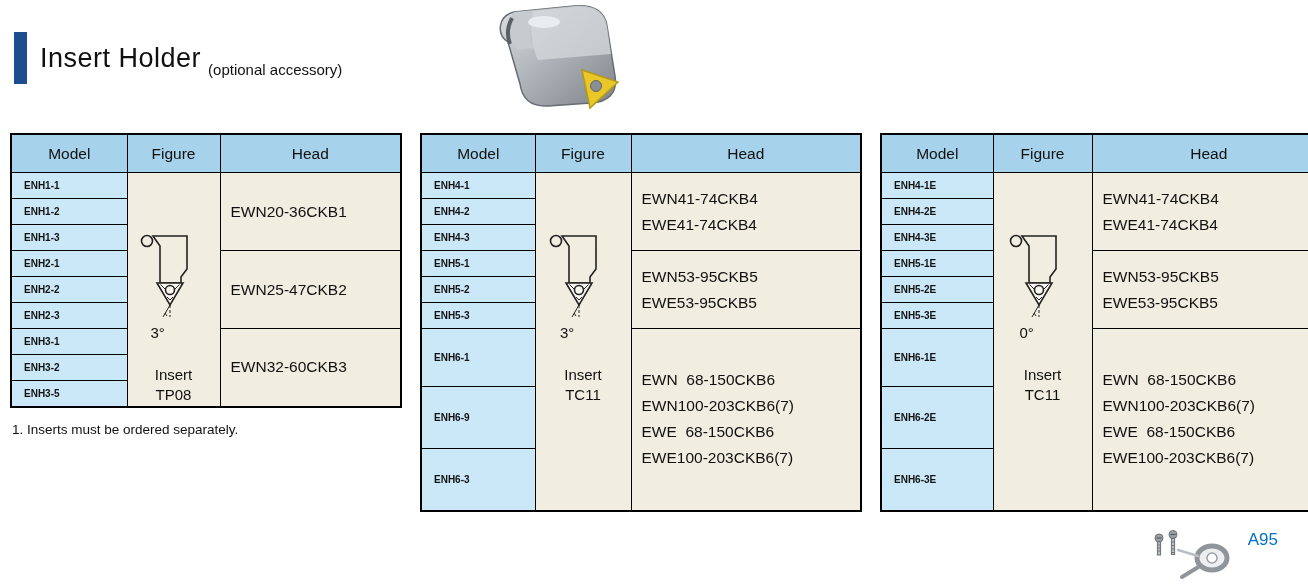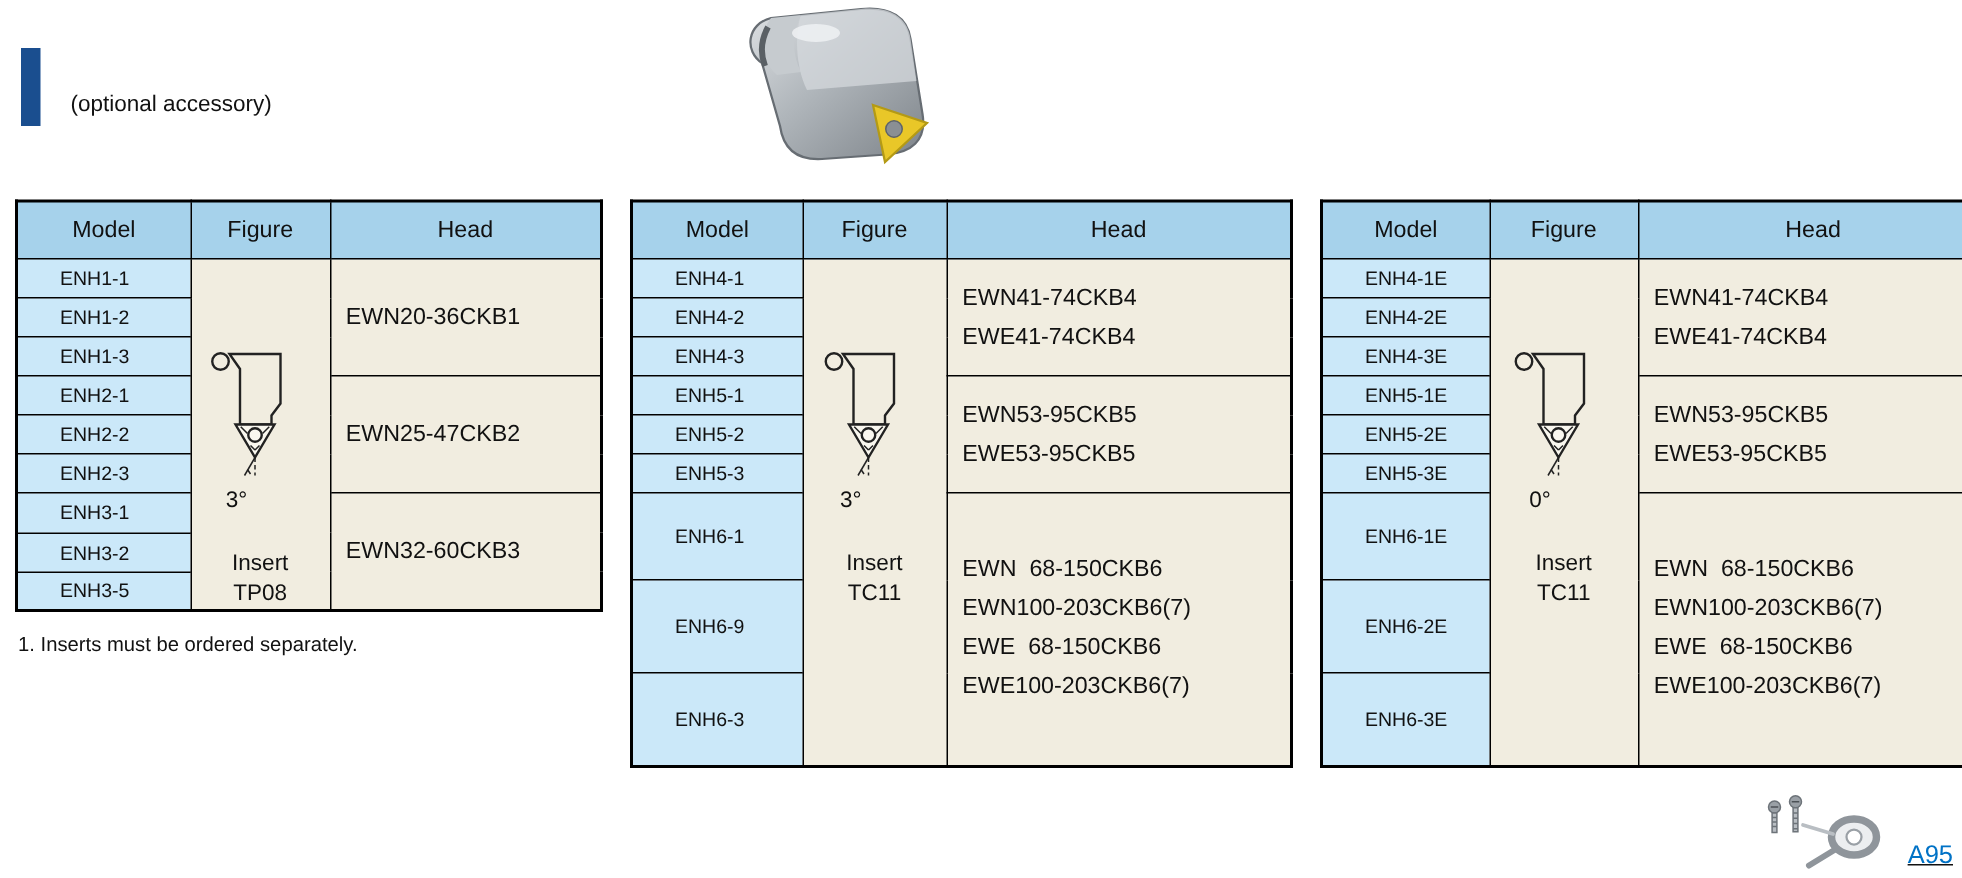--- a/index.html
+++ b/index.html
@@ -16,38 +16,38 @@
   .photo{position:absolute;left:478px;top:2px;}
   
   .tables{position:absolute;left:10px;top:133px;display:flex;gap:18px;align-items:flex-start;}
   table.grp{border-collapse:collapse;table-layout:fixed;border:2px solid var(--border,#000);}
   .grp th,.grp td{border:1.6px solid var(--border,#000);padding:0;}
   .grp th{
     background:var(--header-bg,#a6d2eb);font-weight:400;font-size:15.5px;
     height:37px;text-align:center;
   }
   td.model{
-    background:var(--model-bg,#cbe8f9);font-weight:normal;font-size:13px;
-    padding-left:28px;vertical-align:middle;
+    background:var(--model-bg,#cbe8f9);font-weight:bold;font-size:10px;
+    padding-left:12px;vertical-align:middle;
   }
   td.figure,td.head{background:var(--figure-bg,#f1ede0);}
   td.head{
     font-size:15.5px;padding-left:10px;white-space:pre;line-height:26px;vertical-align:middle;
   }
   td.figure{vertical-align:top;padding-top:56px;}
   tr.r26{height:26px;}
   tr.r58{height:58px;}
   tr.r62{height:62px;}
   .figwrap{width:74px;margin:0 auto;text-align:center;}
   .fig-angle{font-size:15px;text-align:left;padding-left:14px;margin-top:1px;}
   .fig-insert{font-size:15px;margin-top:24px;white-space:pre-line;line-height:20px;}
   
   .note{position:absolute;left:12px;top:408px;font-size:13.5px;}
   
-  .pageref{position:absolute;right:6px;top:530px;display:flex;align-items:flex-end;gap:8px;text-decoration:underline;}
+  .pageref{position:absolute;right:30px;top:530px;display:flex;align-items:flex-start;gap:8px;}
   .pageref .label{color:var(--page-ref-blue,#0072c6);font-size:17px;}
 </style>
 </head>
 <body>
 
 <svg width="0" height="0" style="position:absolute" aria-hidden="true">
   <defs>
     <g id="figsym" fill="none" stroke="#222" stroke-width="1.6">
       <circle cx="10" cy="12" r="5.5"></circle>
       <path d="M16,7 L50,7 L50,40 L44,48 L44,54 L23,54 L23,17 Z"></path>
@@ -56,20 +56,21 @@
       <path d="M23.5,55.5 L28,60 M42.5,55.5 L38,60 M30,68 L33,71 M36,68 L33,71" stroke-width="1"></path>
       <path d="M33,76 L33,88" stroke-dasharray="3,2" stroke-width="1"></path>
       <path d="M33,76 L26,88" stroke-width="1"></path>
       <path d="M28,84 L30,87" stroke-width="1"></path>
     </g>
   </defs>
 </svg>
 
 <div class="header-block">
   <div class="accent-bar"></div>
+  <h1 class="page-title">Insert Holder</h1>
   <span class="page-subtitle">(optional accessory)</span>
 </div>
 
 <div class="photo">
   <svg width="185" height="120" viewBox="0 0 185 120">
     <defs>
       <linearGradient id="metal" x1="0" y1="0" x2="1" y2="1">
         <stop offset="0" stop-color="#dde0e3"></stop>
         <stop offset="0.45" stop-color="#b0b6bb"></stop>
         <stop offset="1" stop-color="#7e848a"></stop>

